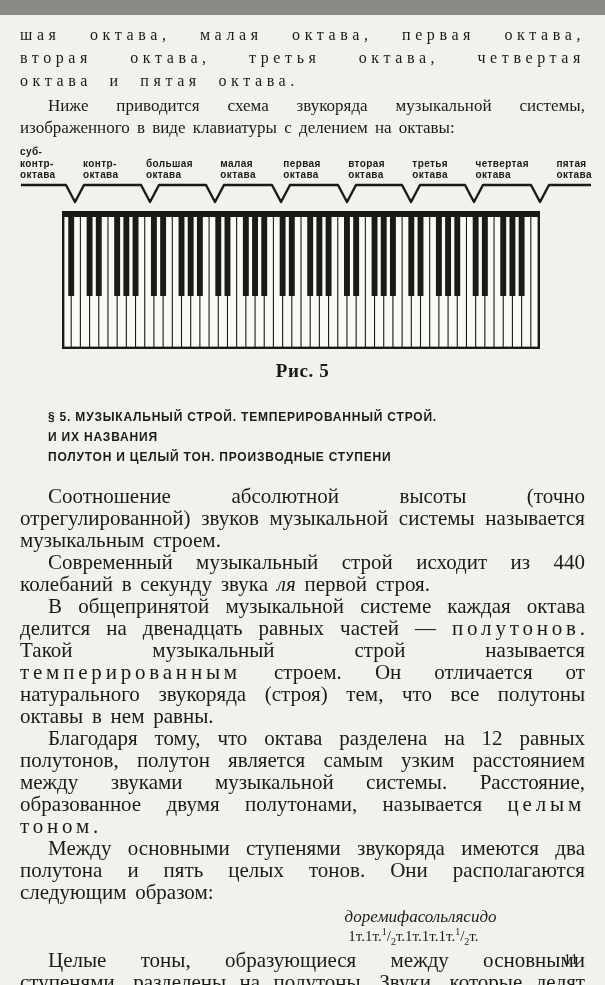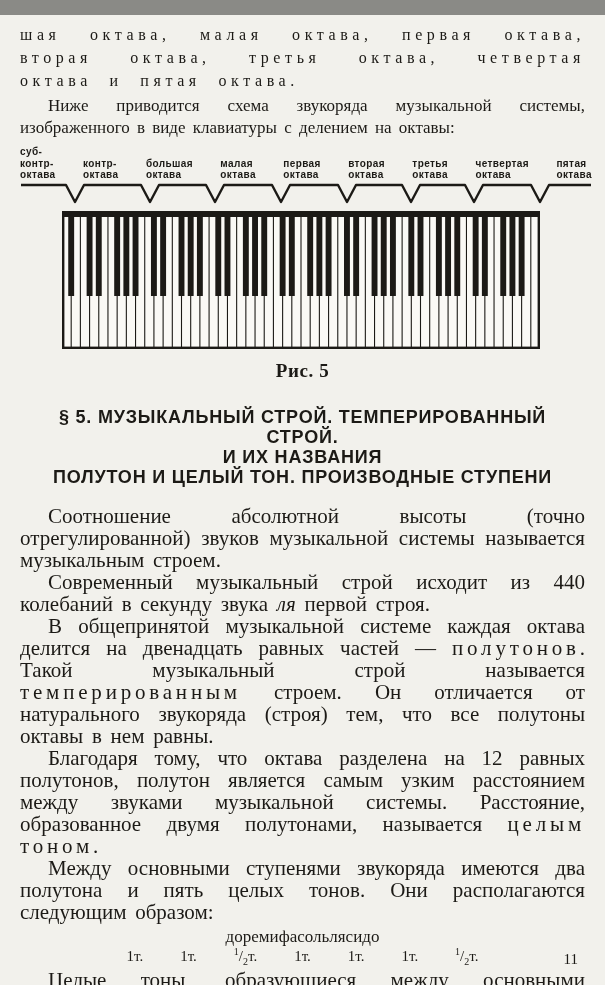--- a/index.html
+++ b/index.html
@@ -29,39 +29,39 @@
   }
   .oct-label{white-space:pre-line;}
   .bracket-wrap{line-height:0;margin-top:1px;}
   .kb-wrap{line-height:0;margin:6px 0 0 42px;}
   .fig-caption{
     text-align:center;font-weight:bold;font-size:19px;
     letter-spacing:0.6px;margin:11px 0 0 0;
   }
   
   .heading{
-    text-align:center;margin:25px 28px 18px;
+    margin:25px 28px 18px;
     font-family:"Liberation Sans","DejaVu Sans",sans-serif;
-    font-weight:bold;font-size:18px;line-height:20px;letter-spacing:0.8px;
+    font-weight:bold;font-size:12px;line-height:20px;letter-spacing:0.8px;
   }
   
   .body p{
     margin:0;font-size:21px;line-height:22px;
     text-align:justify;text-indent:28px;word-spacing:3.5px;
   }
   .sp{letter-spacing:3.8px;}
   .it{font-style:italic;}
   
   .scale{width:400px;margin:3px auto 3px;}
   .scale-notes{
-    display:flex;justify-content:center;padding:0 6px;
-    font-size:17px;line-height:21px;
+    display:flex;justify-content:flex-end;padding:0 6px;
+    font-style:italic;font-size:17px;line-height:21px;
   }
   .scale-intervals{
-    display:flex;justify-content:space-between;width:352px;margin:0 auto;
+    display:flex;justify-content:flex-end;width:352px;margin:0 auto;
     font-size:15px;line-height:19px;
   }
   .scale-intervals sup,.scale-intervals sub{font-size:10px;line-height:0;}
   .page-num{position:absolute;right:27px;bottom:32px;font-size:15px;}
   svg{display:block;}
 </style>
 </head>
 <body>
 
 <div class="page">

